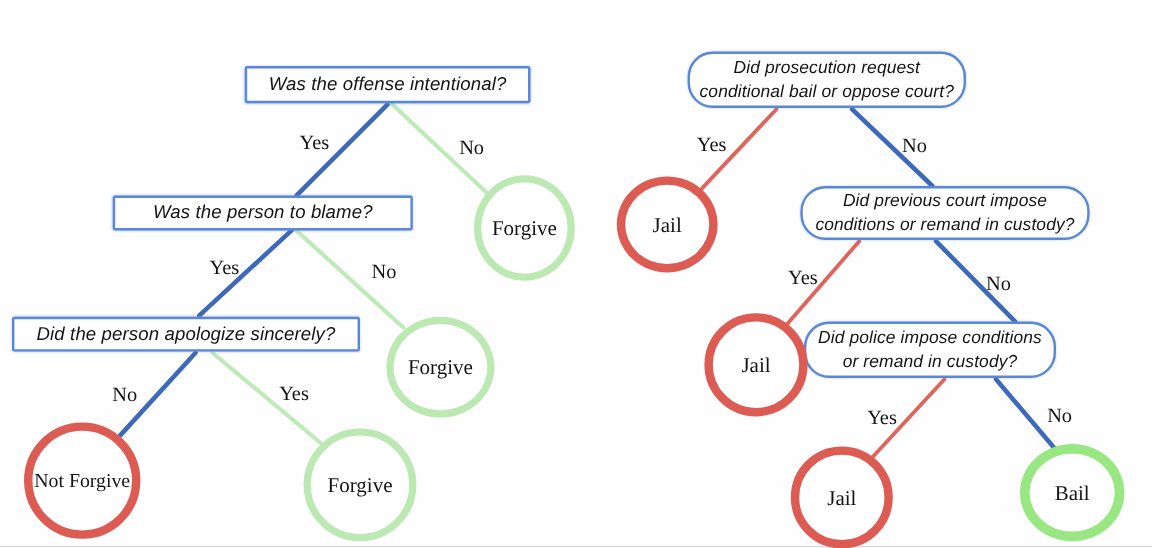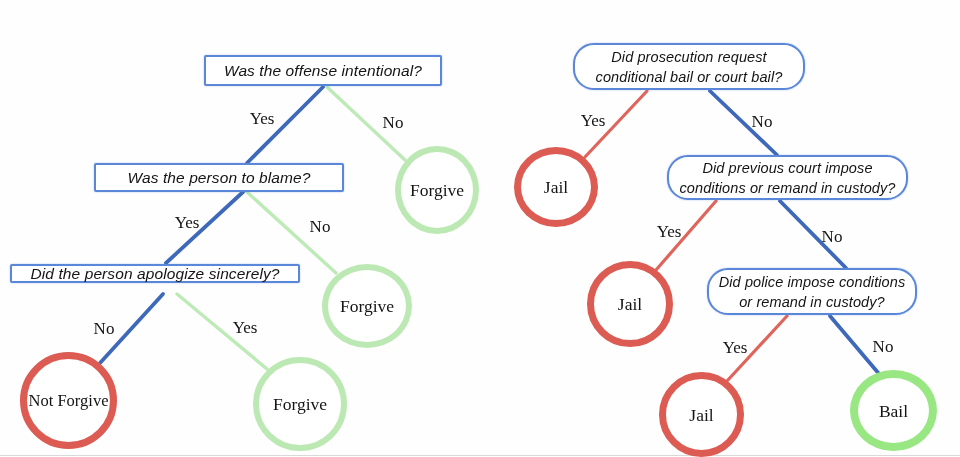--- a/index.html
+++ b/index.html
@@ -102,33 +102,33 @@
     <line class="edge red" x1="787" y1="316" x2="727" y2="381"></line>
     <line class="edge blue" x1="830" y1="316" x2="880" y2="375"></line>
   </svg>
 
   <div class="qbox" style="left:204px; top:55px; width:238px; height:31px">
     <span class="qline">Was the offense intentional?</span>
   </div>
   <div class="qbox" style="left:94px; top:163px; width:250px; height:29px">
     <span class="qline">Was the person to blame?</span>
   </div>
-  <div class="qbox" style="left:10px; top:264px; width:290px; height:19px">
+  <div class="qbox" style="left:10px; top:264px; width:290px; height:29px">
     <span class="qline">Did the person apologize sincerely?</span>
   </div>
 
   <div class="qbox two-line" style="left:573px; top:43px; width:232px; height:47px">
     <span class="qline">Did prosecution request</span>
-    <span class="qline">conditional bail or court bail?</span>
+    <span class="qline">conditional bail or oppose court?</span>
   </div>
   <div class="qbox two-line" style="left:667px; top:155px; width:241px; height:45px">
     <span class="qline">Did previous court impose</span>
     <span class="qline">conditions or remand in custody?</span>
   </div>
-  <div class="qbox two-line" style="left:707px; top:268px; width:210px; height:47px">
+  <div class="qbox two-line" style="left:670px; top:268px; width:210px; height:47px">
     <span class="qline">Did police impose conditions</span>
     <span class="qline">or remand in custody?</span>
   </div>
 
   <div class="edge-label" style="left:262px; top:119px">Yes</div>
   <div class="edge-label" style="left:393px; top:123px">No</div>
   <div class="edge-label" style="left:187px; top:223px">Yes</div>
   <div class="edge-label" style="left:320px; top:227px">No</div>
   <div class="edge-label" style="left:104px; top:329px">No</div>
   <div class="edge-label" style="left:245px; top:328px">Yes</div>

